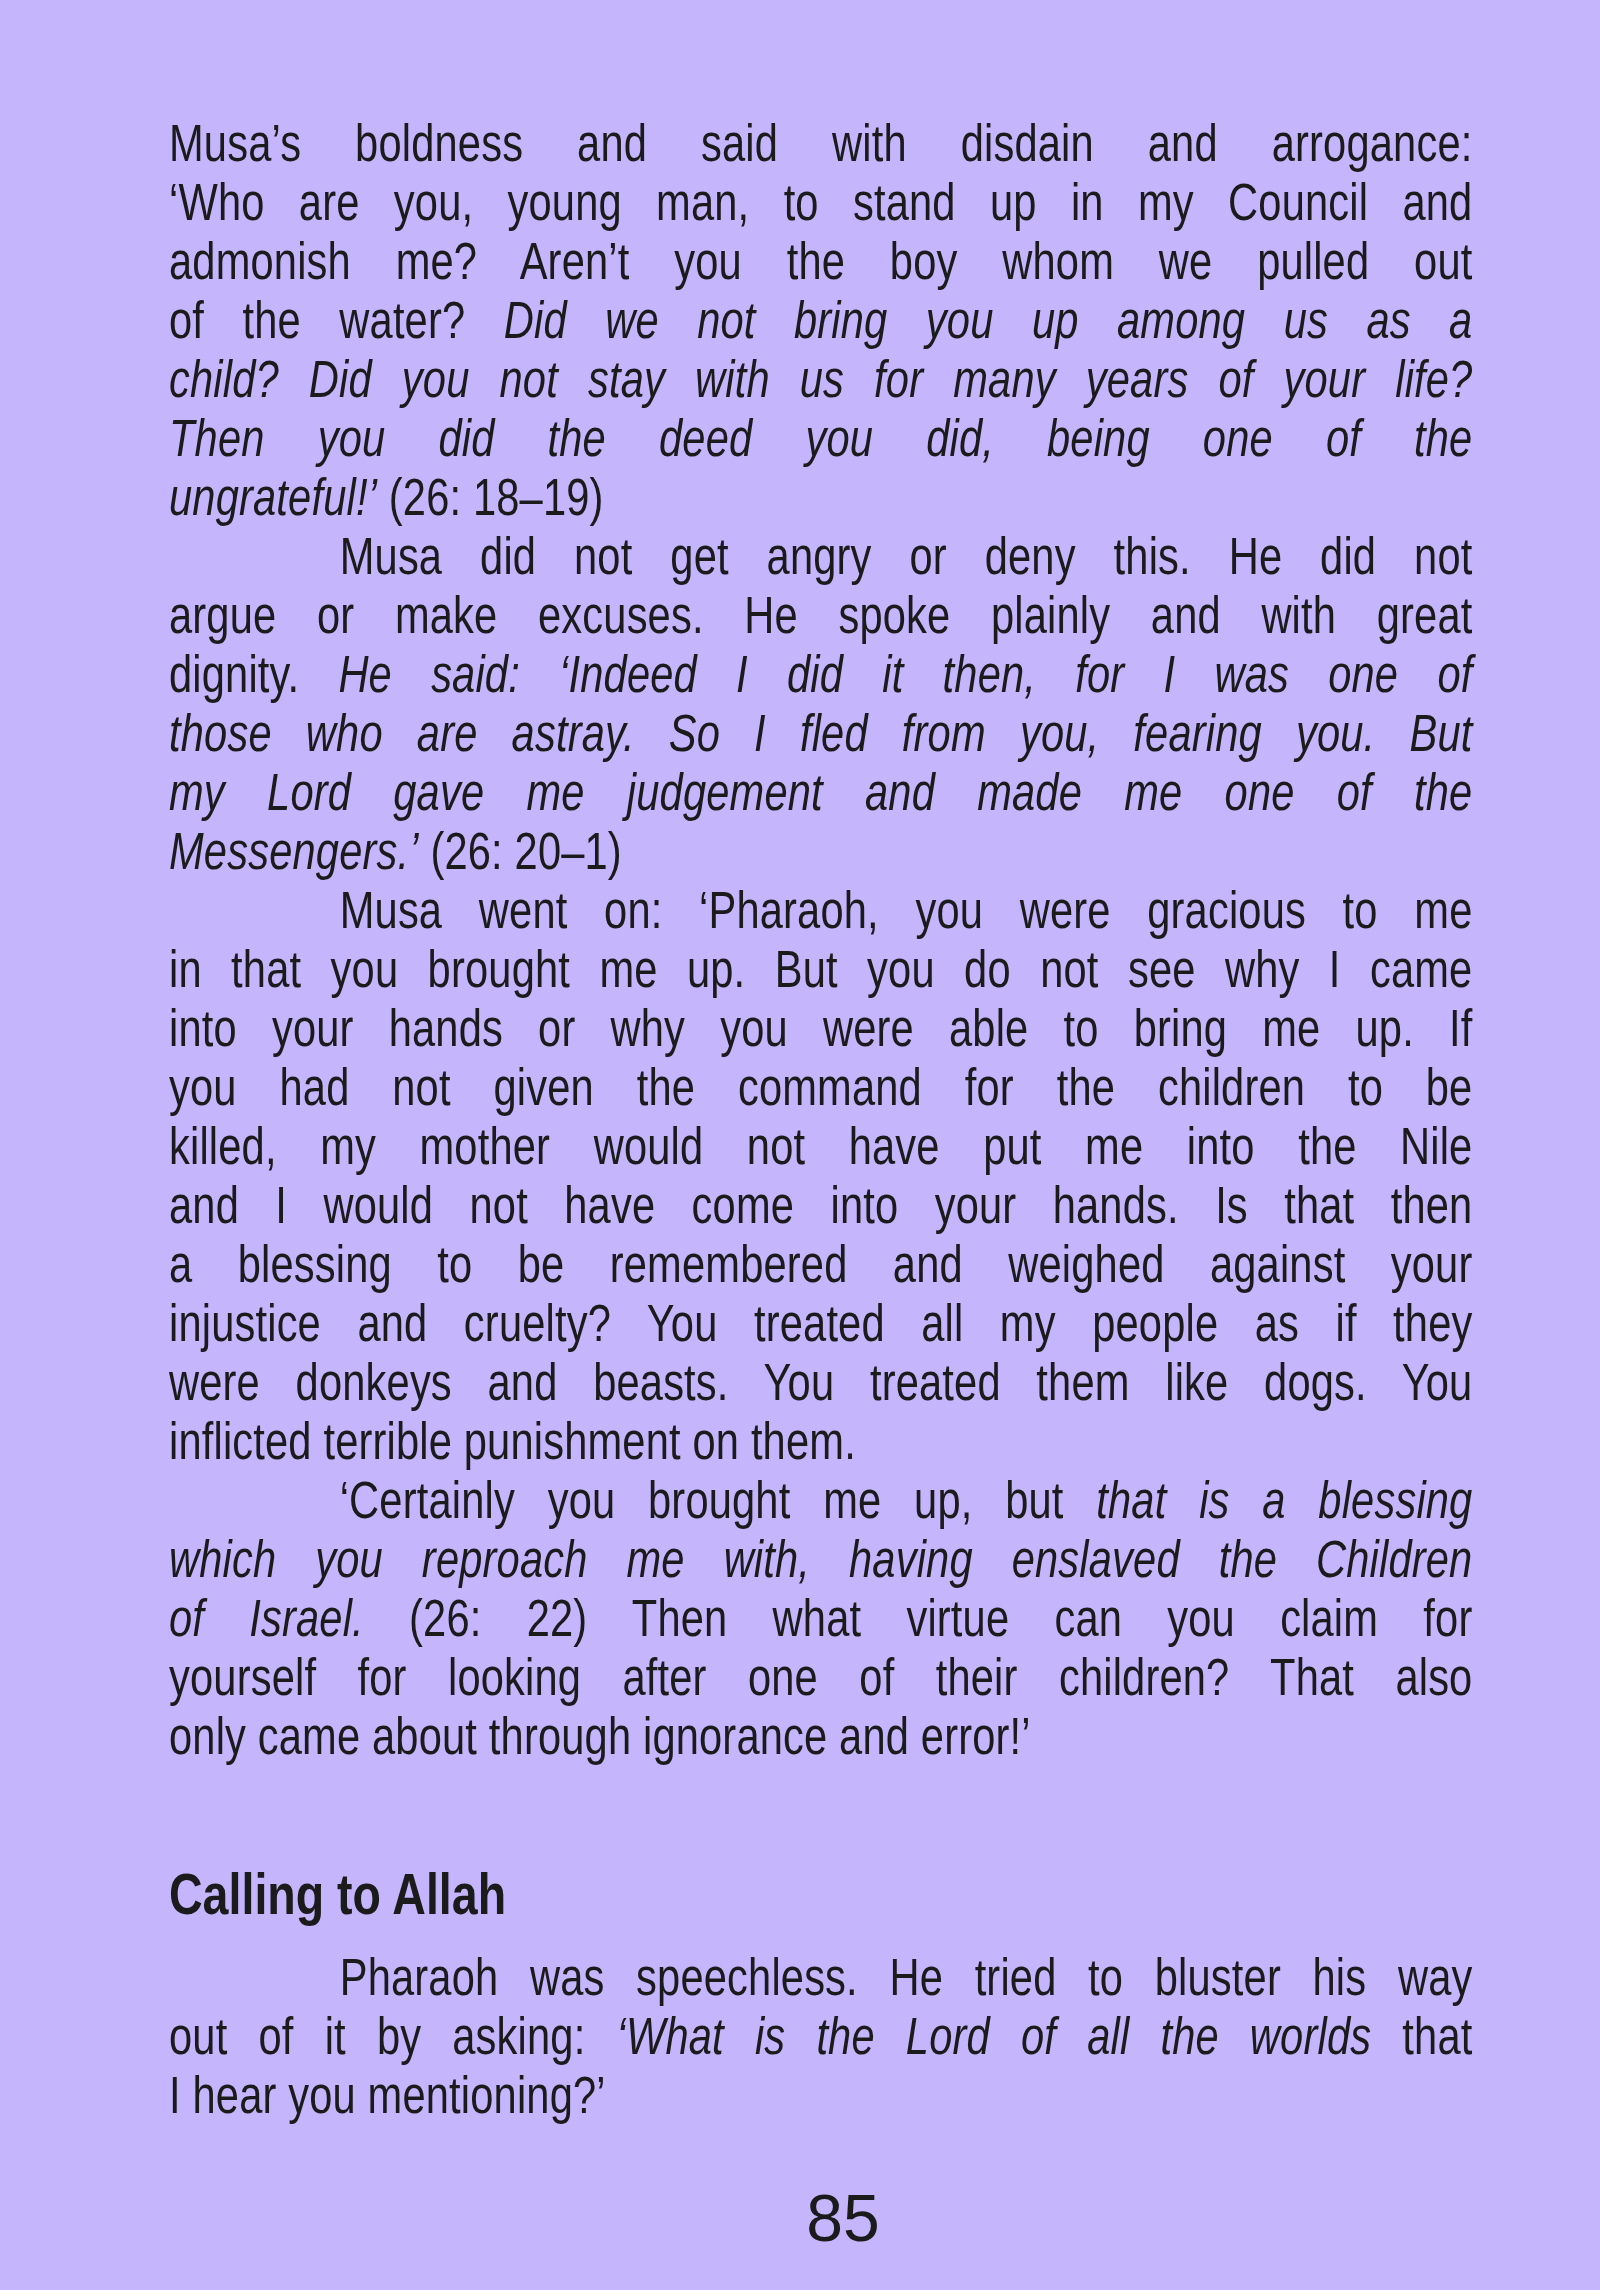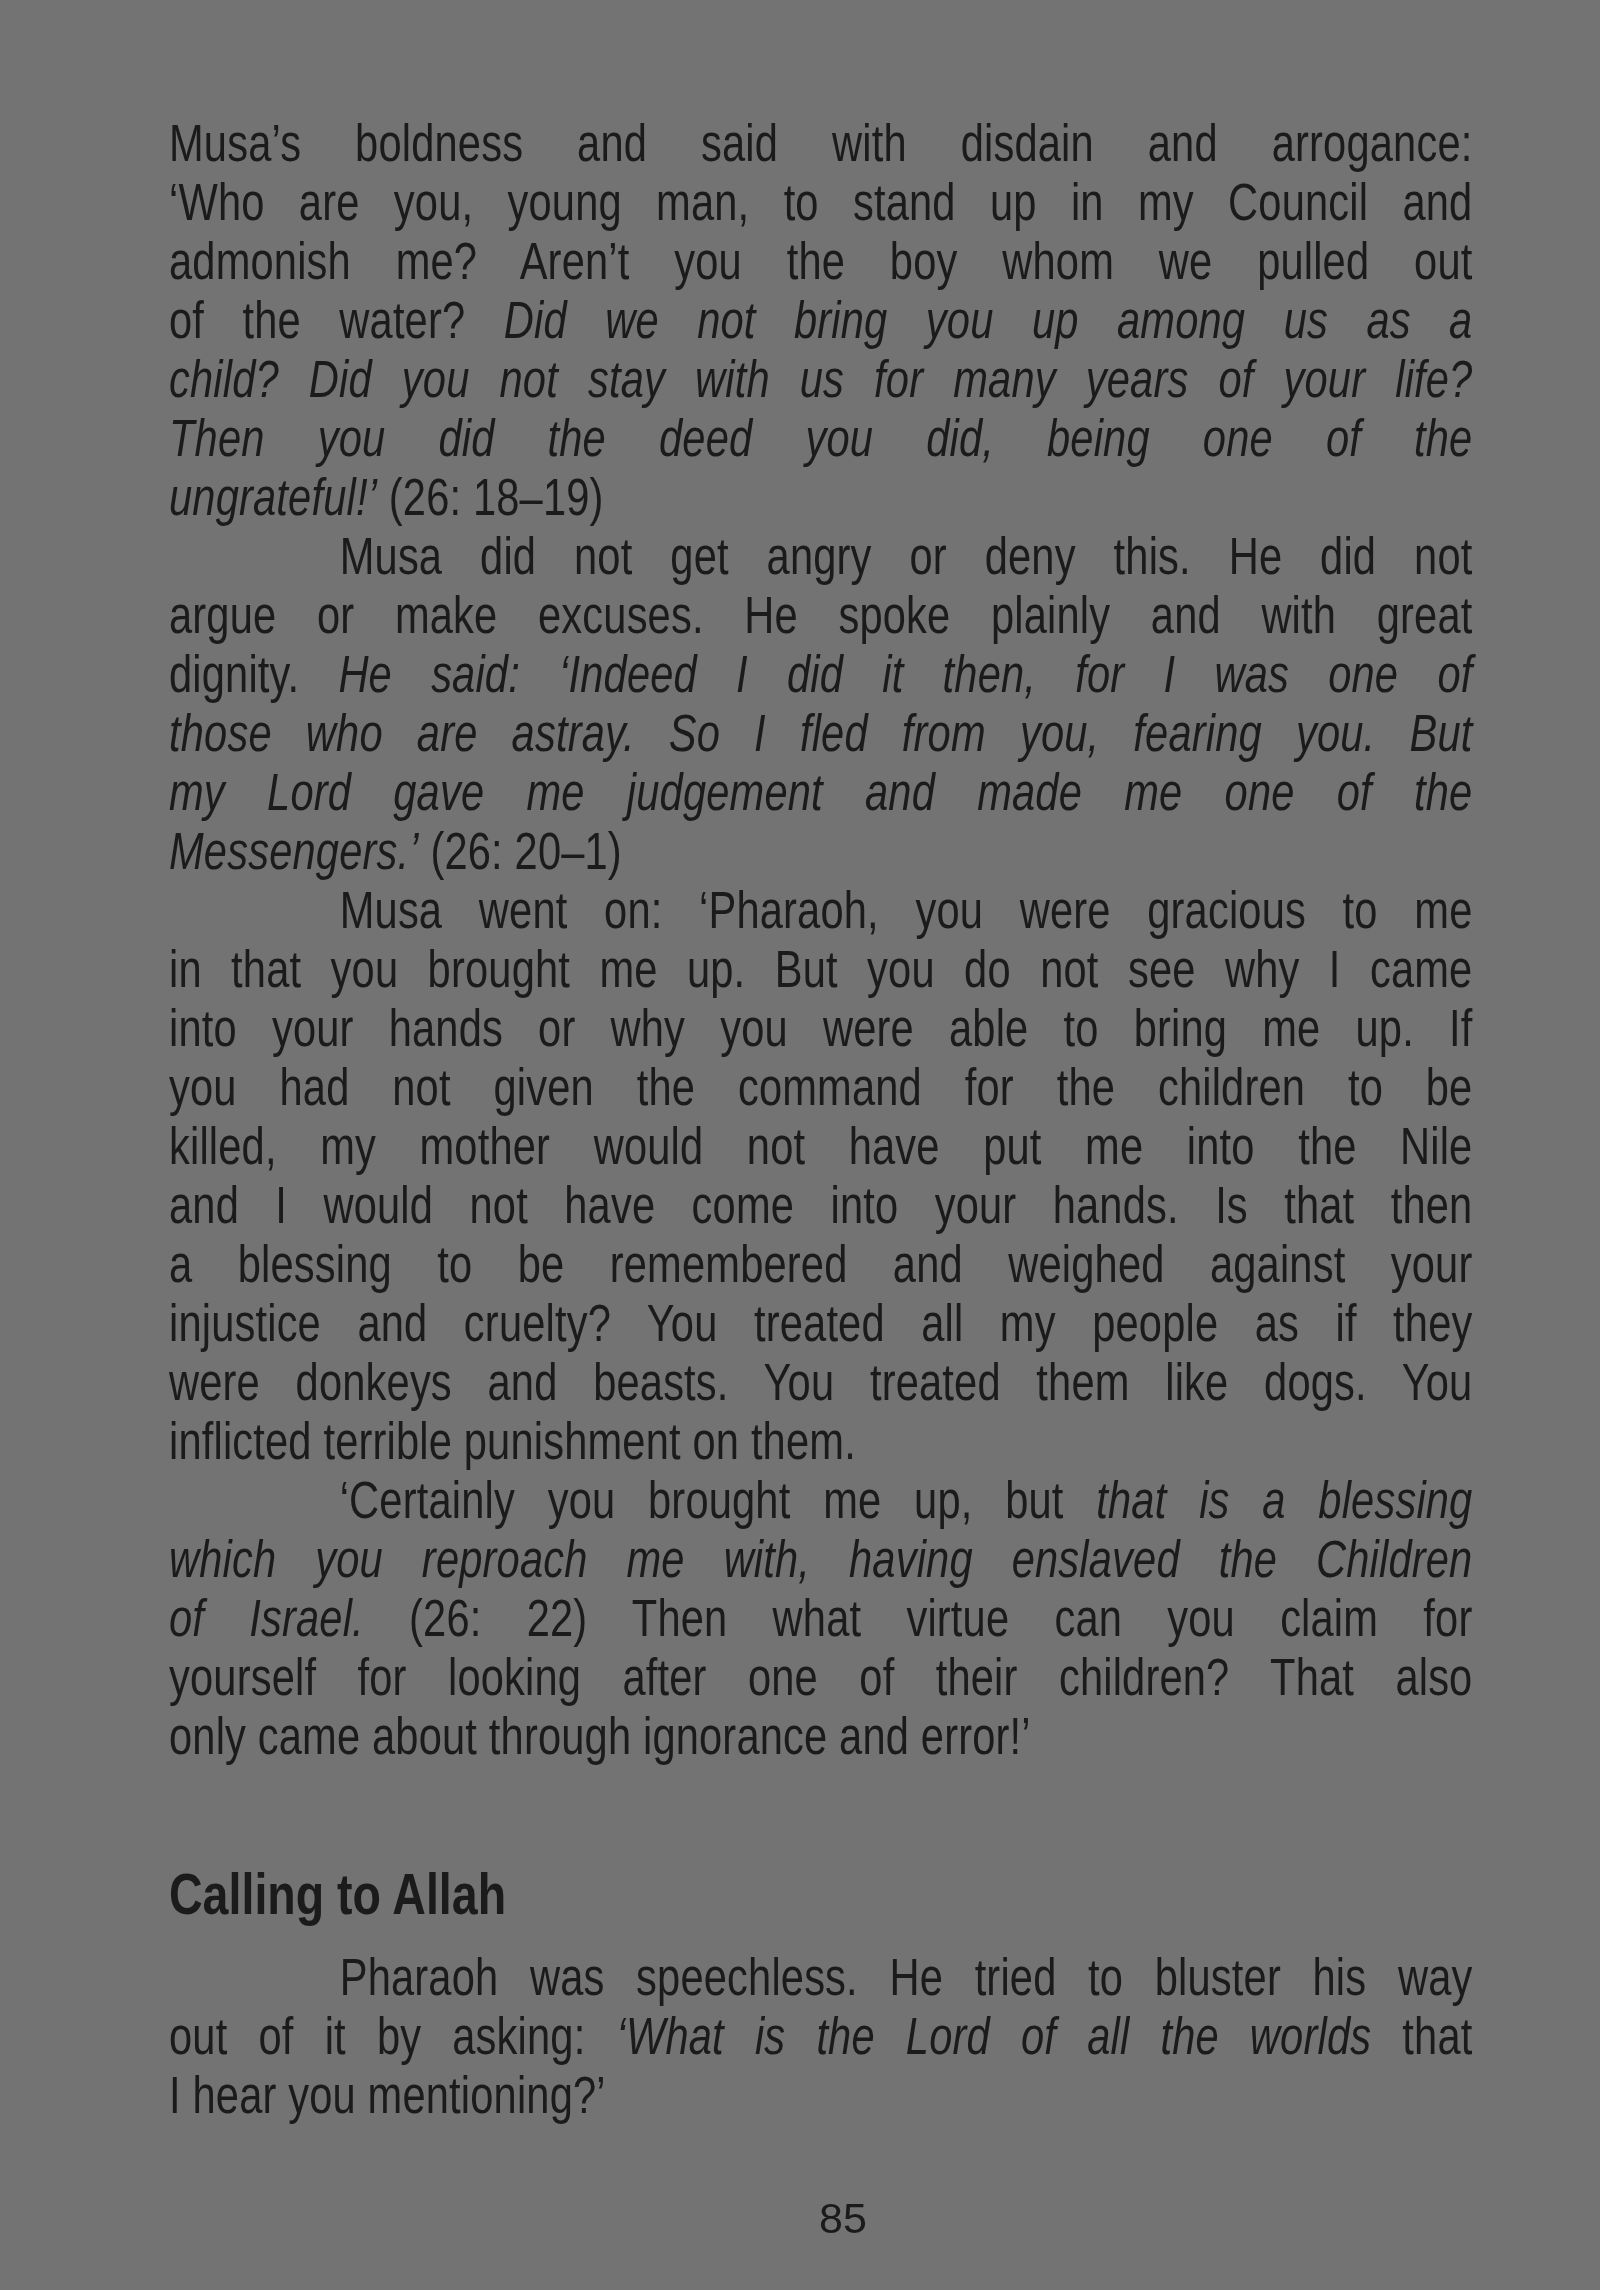--- a/index.html
+++ b/index.html
@@ -4,21 +4,21 @@
 <style>
   html, body { margin: 0; padding: 0; }
   body {
     width: 1601px; height: 2290px;
     background: #ffffff;
     font-family: "Liberation Sans", sans-serif;
   }
   .page {
     position: relative;
     width: 1601px; height: 2290px;
-    background: #737373;
+    background: #c4b5fd;
     overflow: hidden;
     color: #1b1b1b;
   }
   
   .text-block {
     position: absolute;
     left: 169px; top: 114px;
     width: 1596px;
     transform: scaleX(0.8167);
     transform-origin: 0 0;
@@ -41,21 +41,21 @@
     line-height: 59px;
     margin: 99px 0 23.6px 0;
     letter-spacing: 0px;
   }
   .page-number {
     position: absolute;
     top: 2189px;
     left: 774px;
     width: 138px;
     text-align: center;
-    font-size: 43px;
+    font-size: 66px;
     line-height: 59px;
     color: #1b1b1b;
   }
 </style>
 </head>
 <body>
 
 <div class="page">
   <div class="text-block">
       <div class="paragraph">

